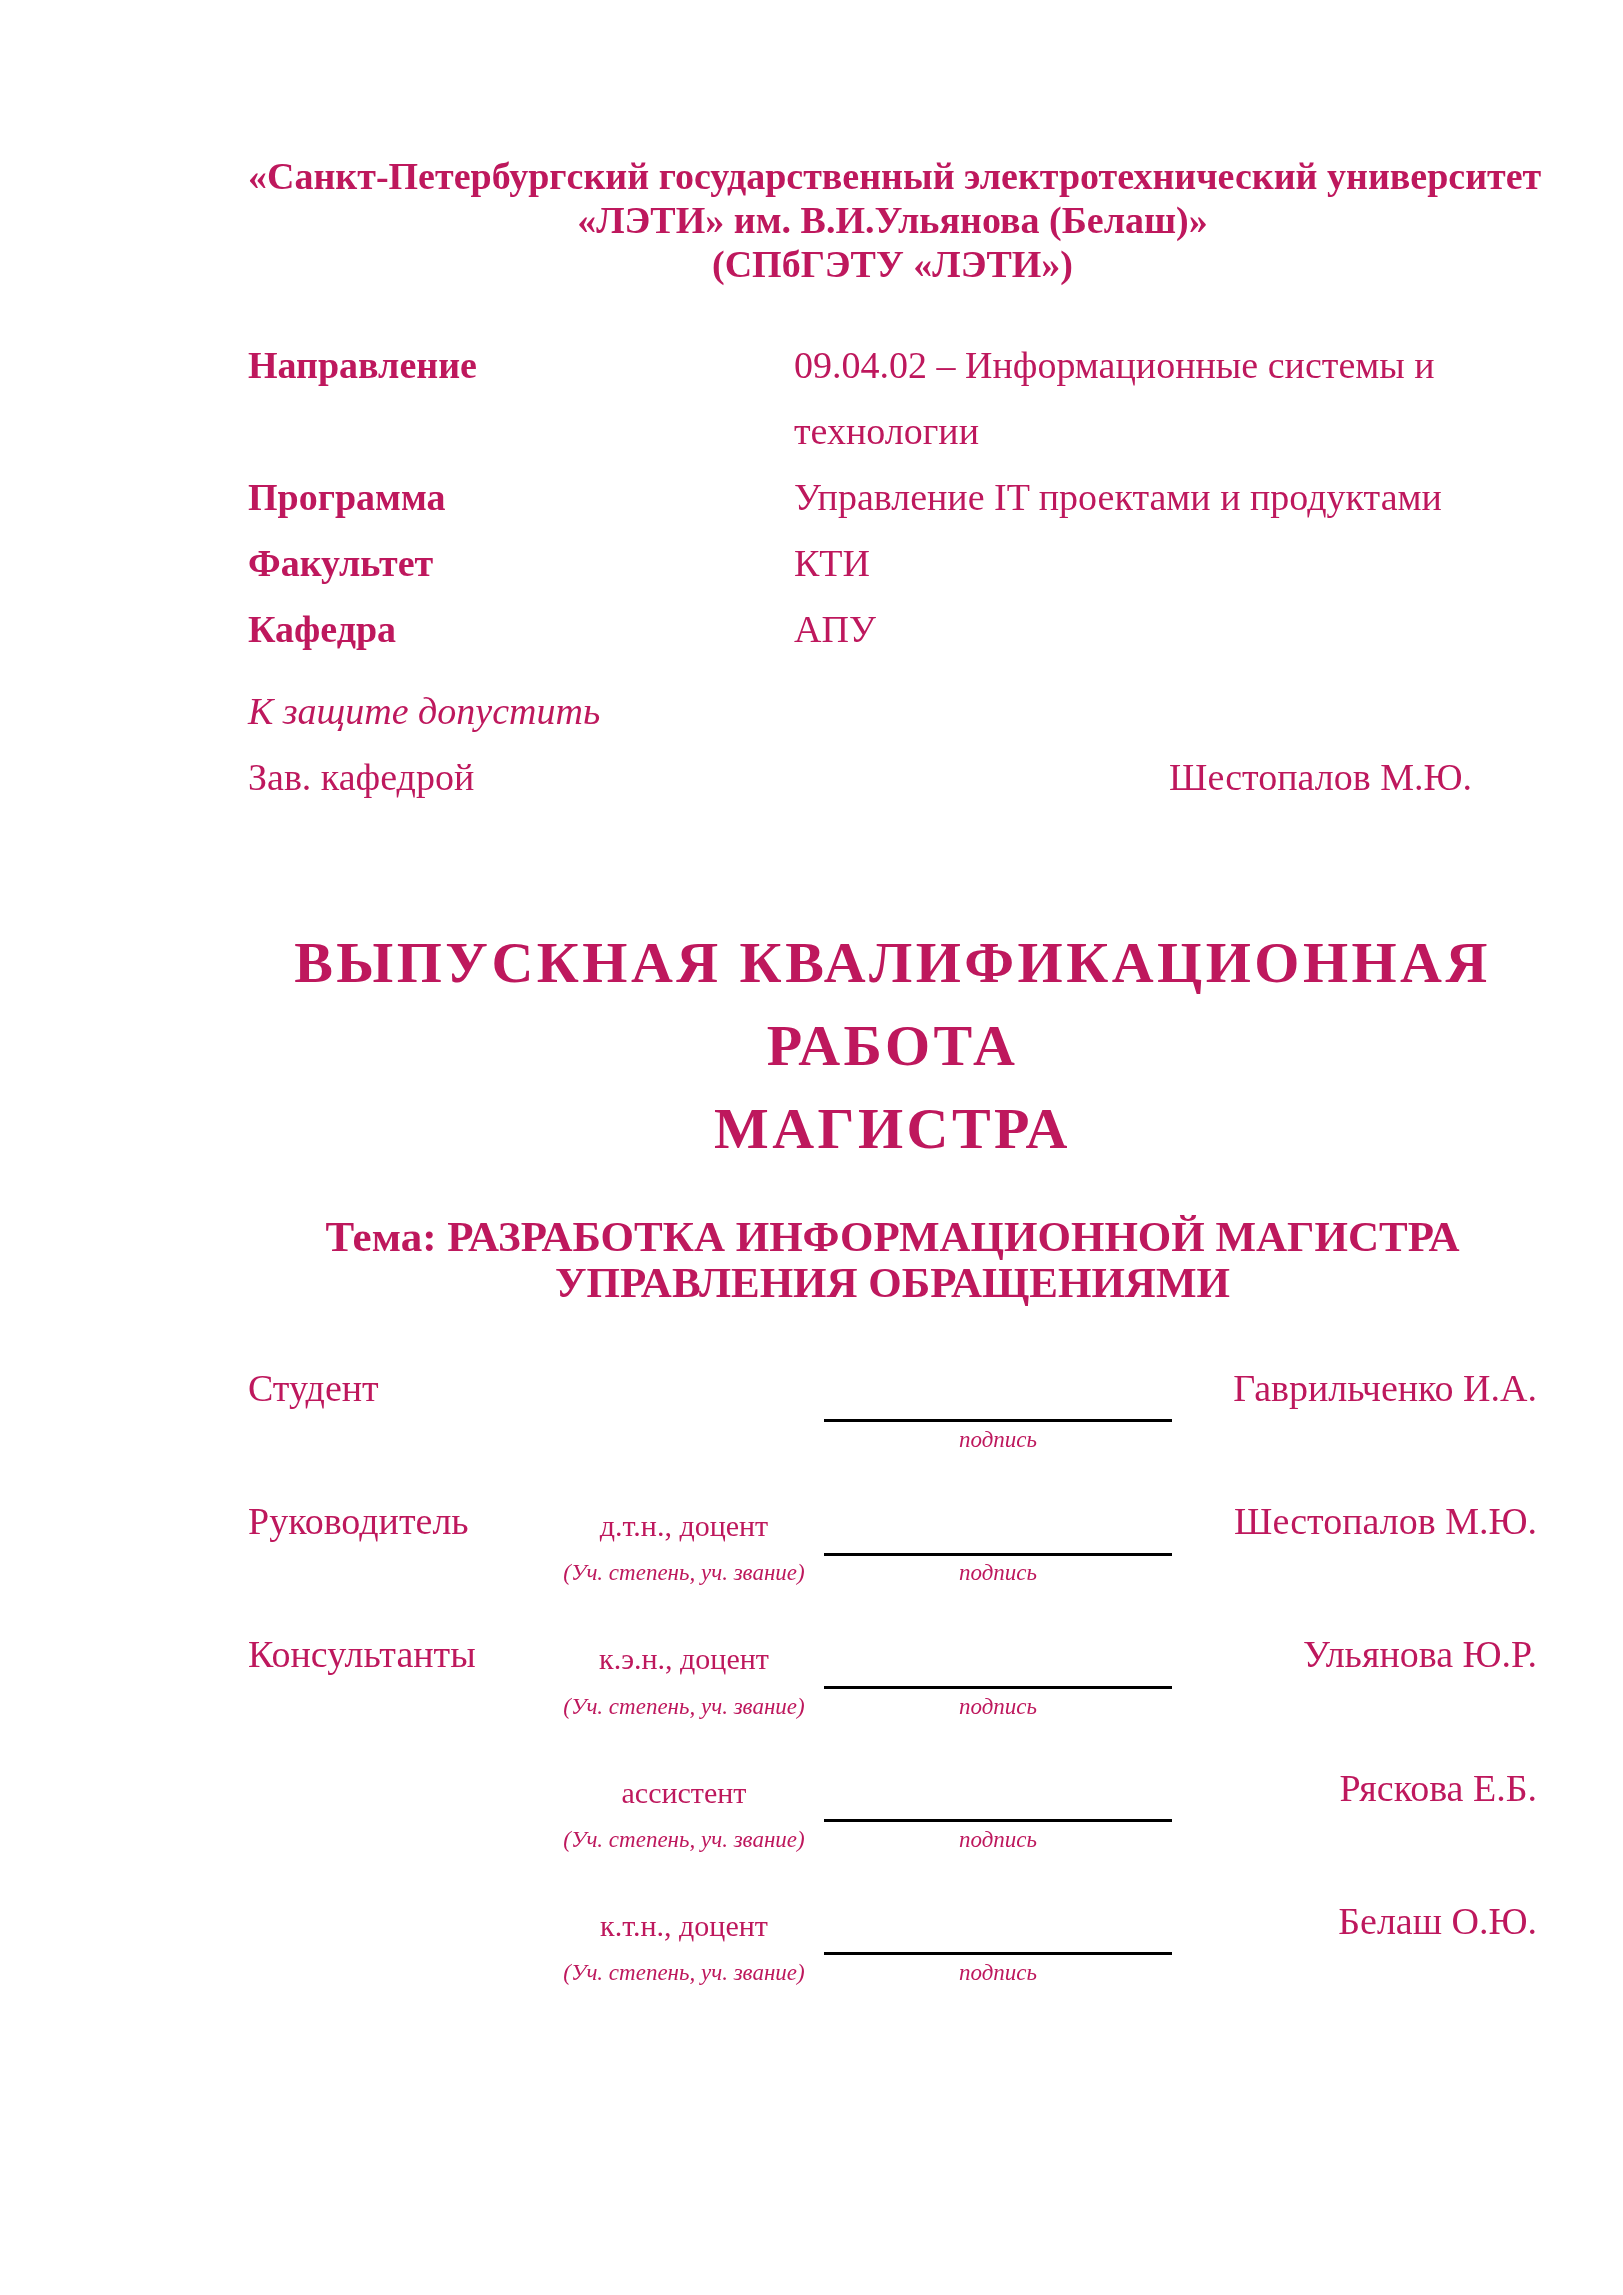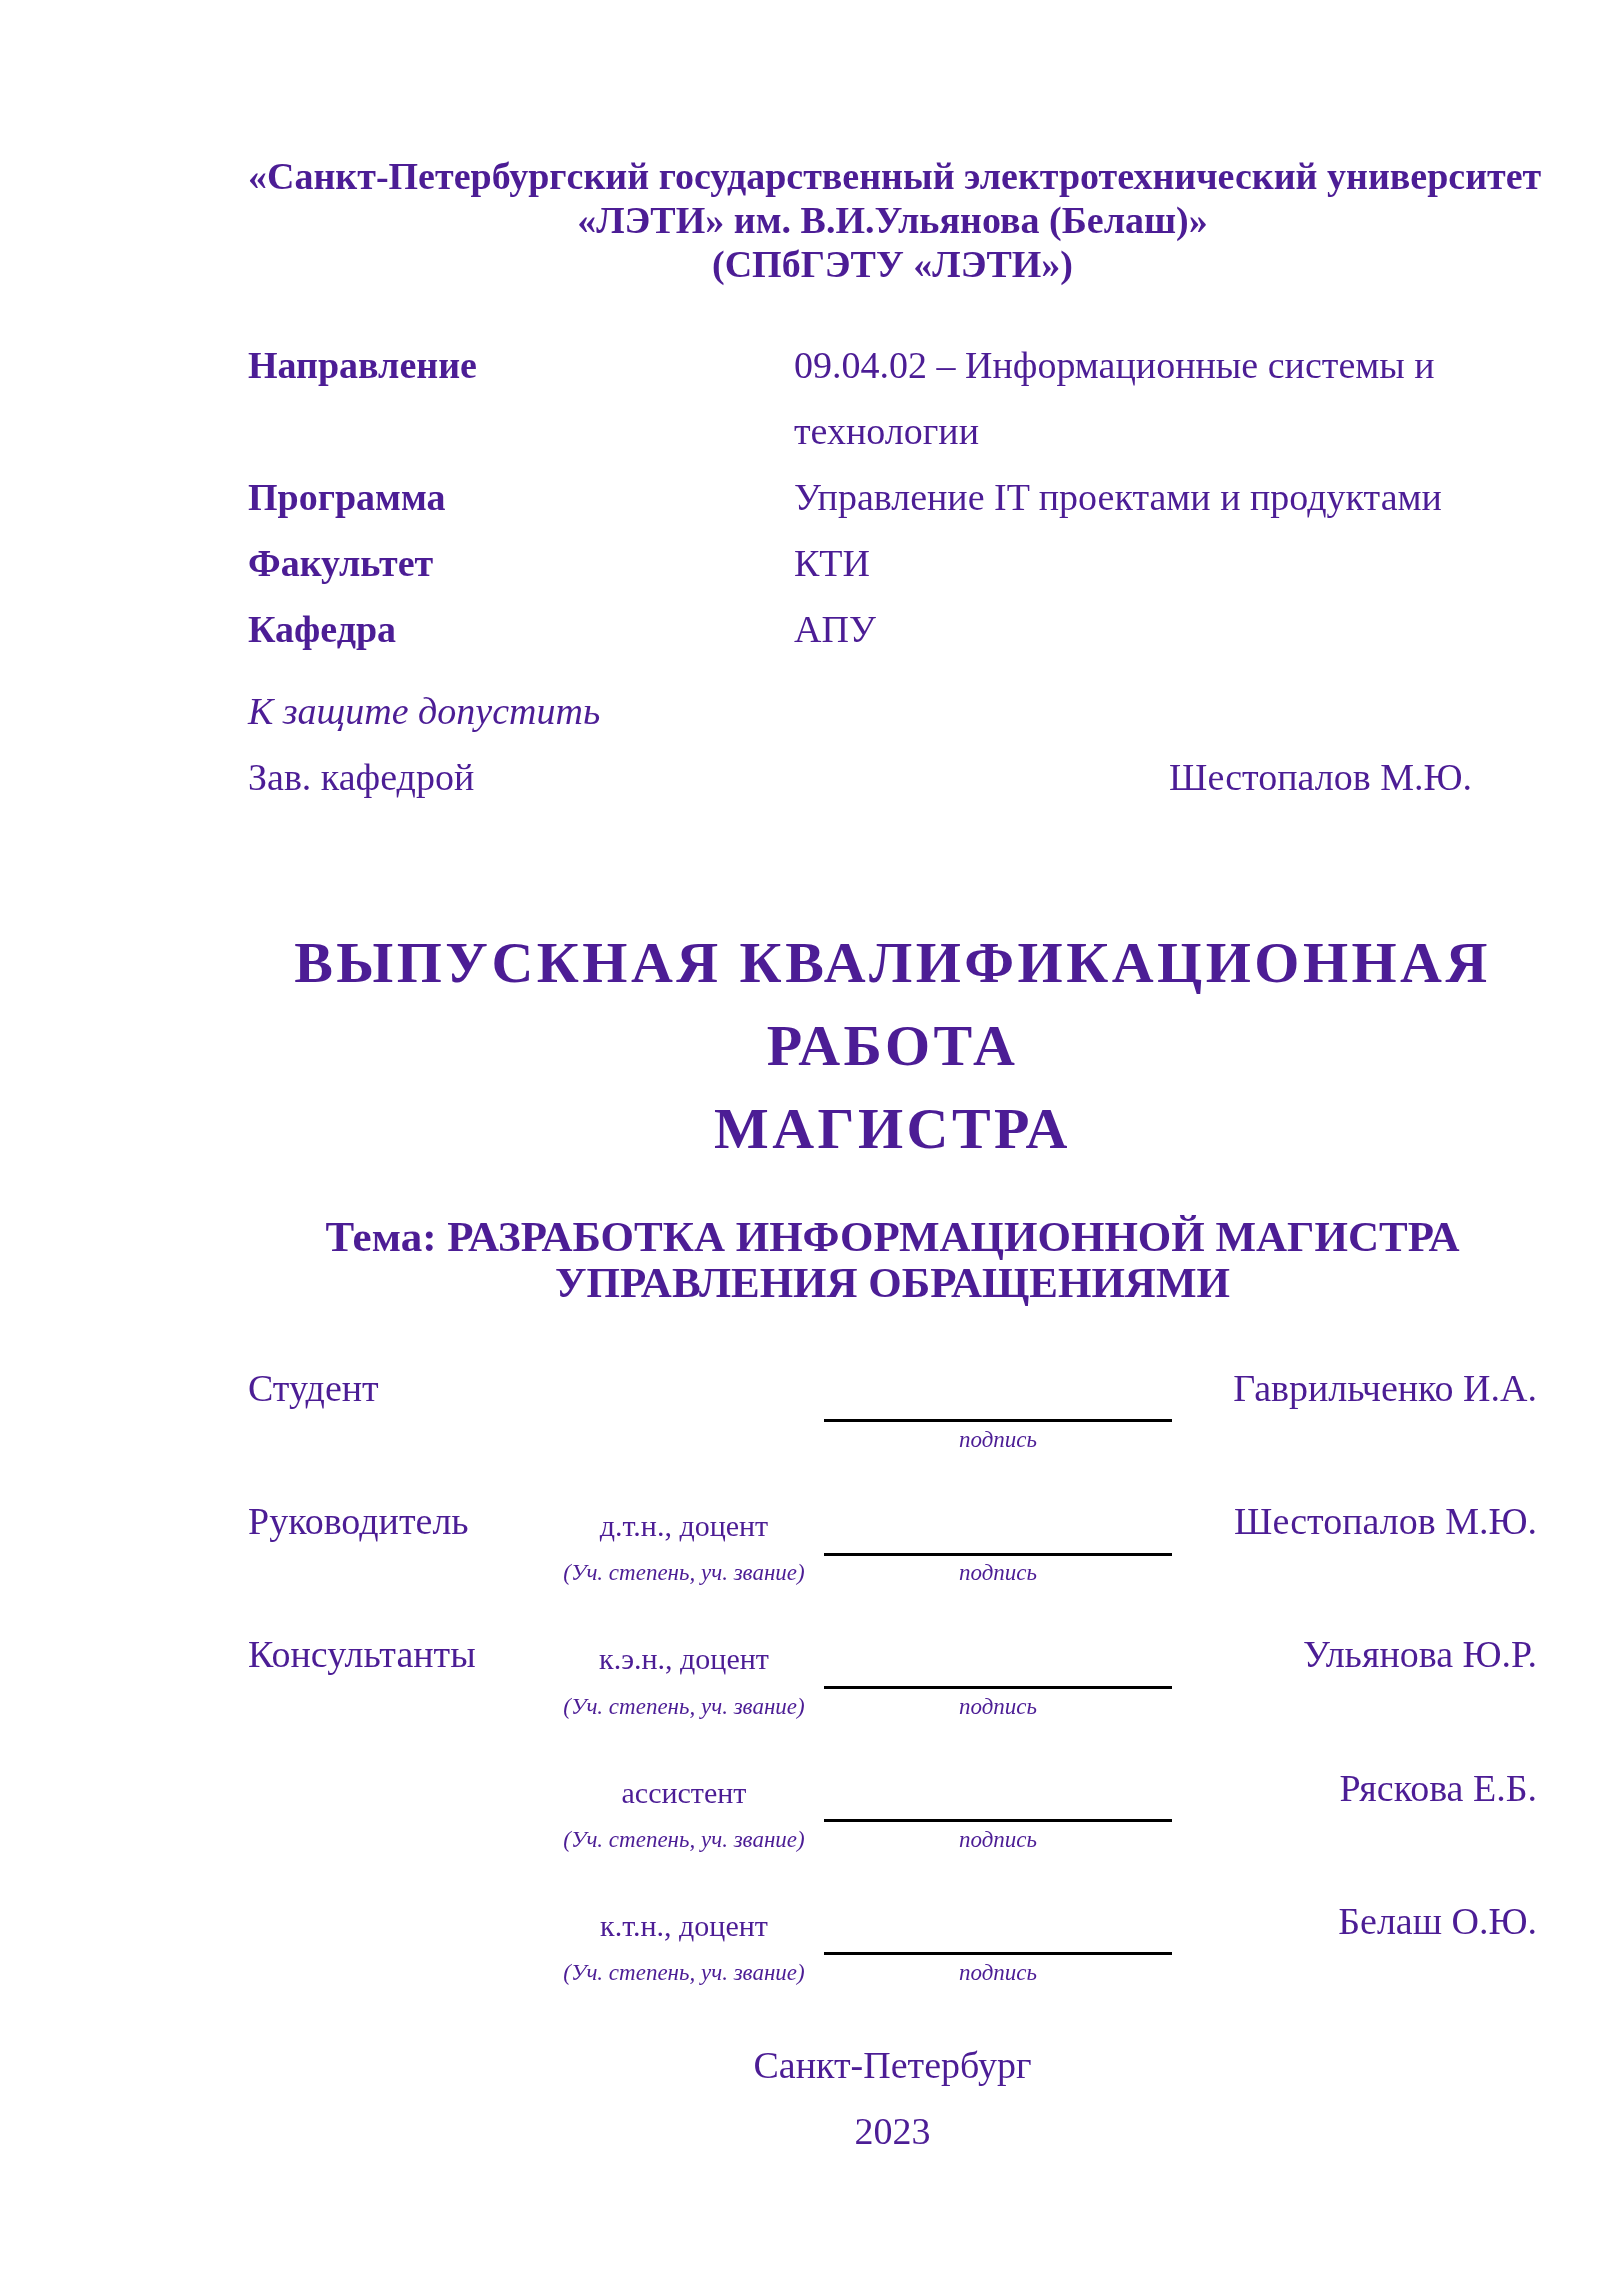--- a/index.html
+++ b/index.html
@@ -2,21 +2,21 @@
 <html lang="ru" style="font-size:12.6px"><head>
 <meta charset="utf-8">
 <style>
   html, body { margin: 0; padding: 0; background: #ffffff; }
   .page {
     position: relative;
     width: 1623px;
     height: 2295px;
     box-sizing: border-box;
     background: #ffffff;
-    color: #4c1d95;
+    color: #be185d;
     font-family: "Liberation Serif", "DejaVu Serif", serif;
     font-size: 38px;
     padding: 154px 86px 0 248px;
     overflow: hidden;
   }
 
   
   .univ {
     text-align: center;
     font-weight: bold;
@@ -203,19 +203,15 @@
       <div class="sig-role"></div>
       <div class="sig-degree">к.т.н., доцент</div>
       <div class="sig-line"></div>
       <div class="sig-name">Белаш О.Ю.</div>
       <div class="sig-degree-caption">(Уч. степень, уч. звание)</div>
       <div class="sig-caption">подпись</div>
     </div>
 
   </div>
 
-  <div class="footer">
-    <div>Санкт-Петербург</div>
-    <div>2023</div>
-  </div>
 
 </div>
 
 
 </body></html>

